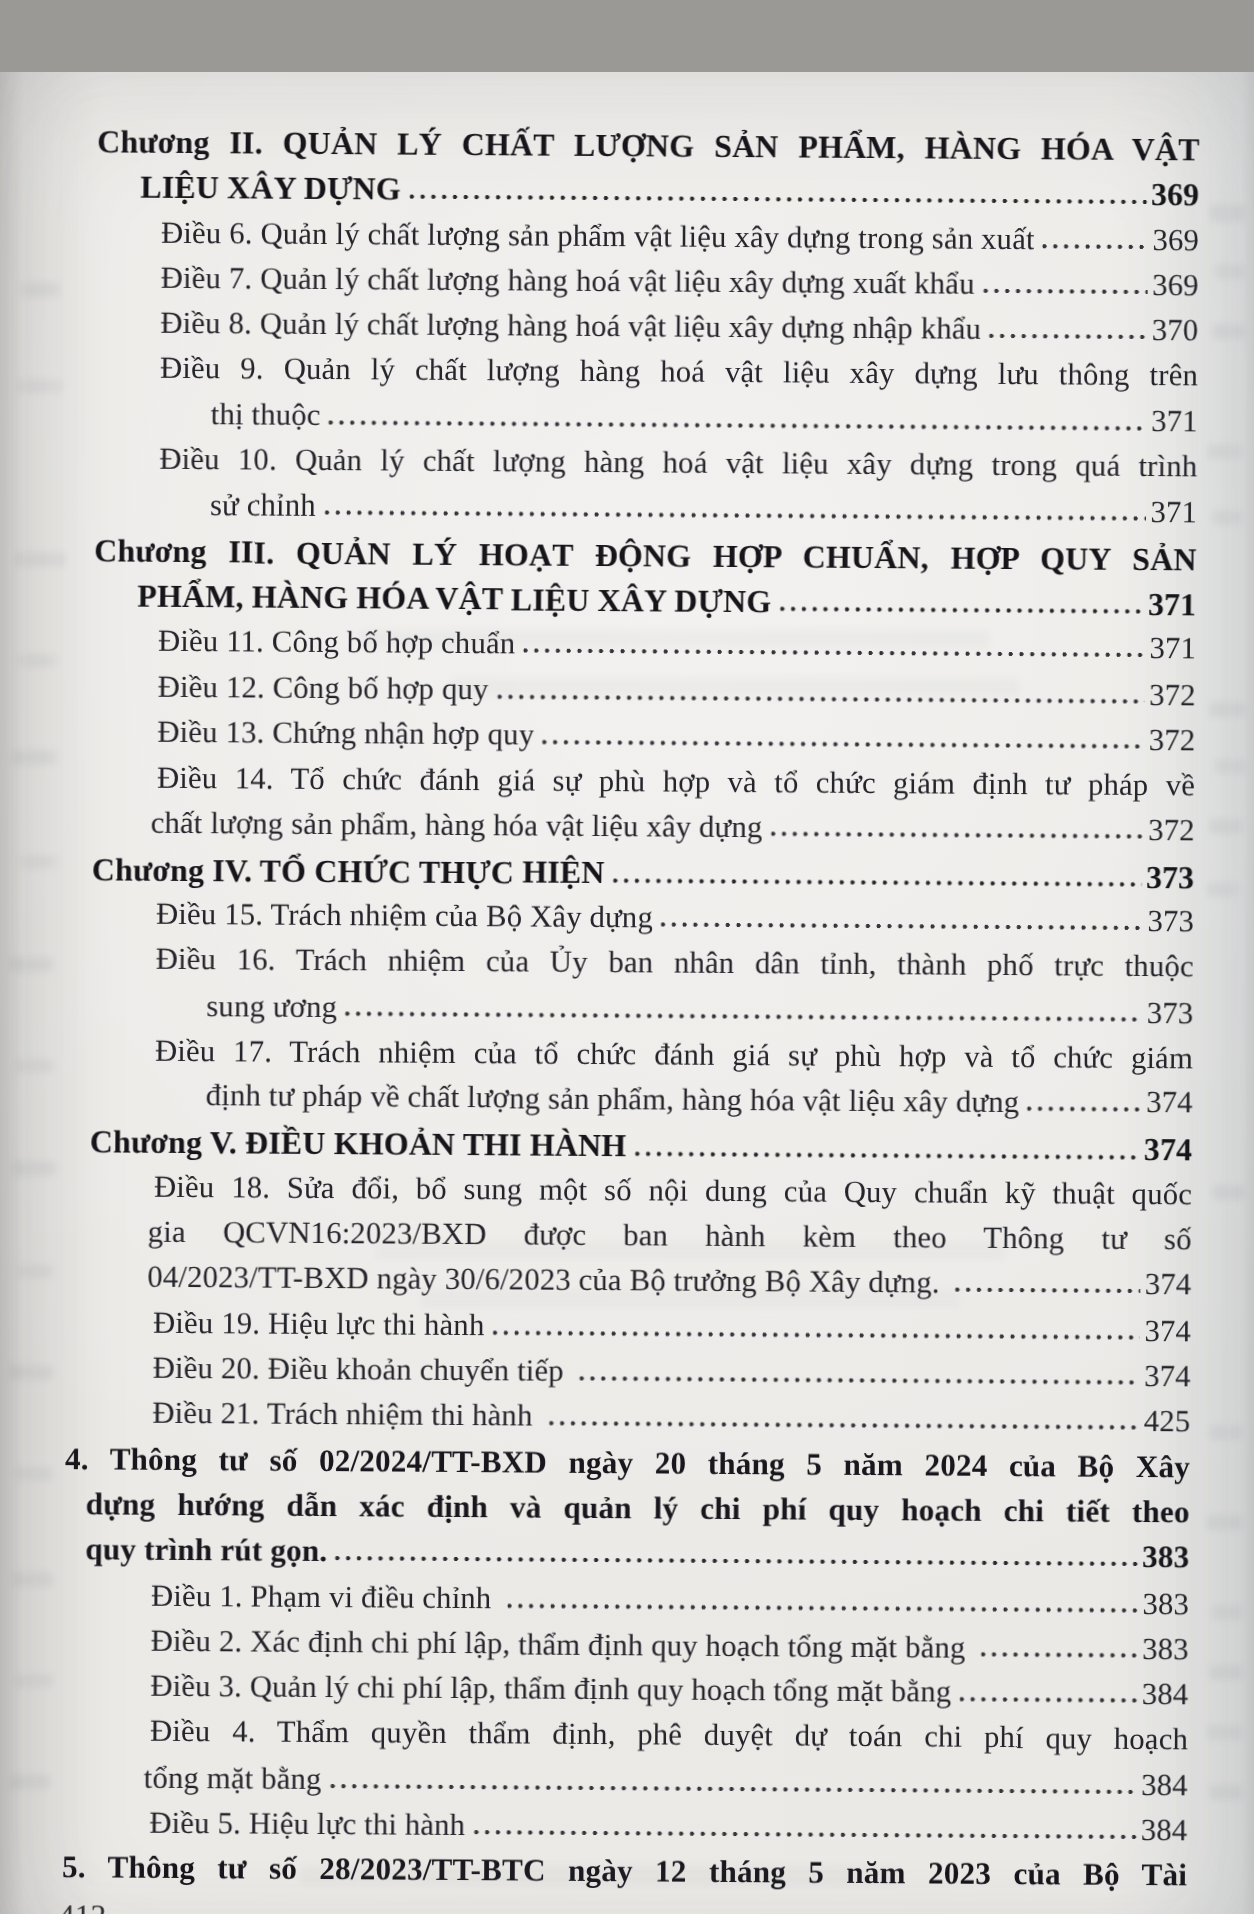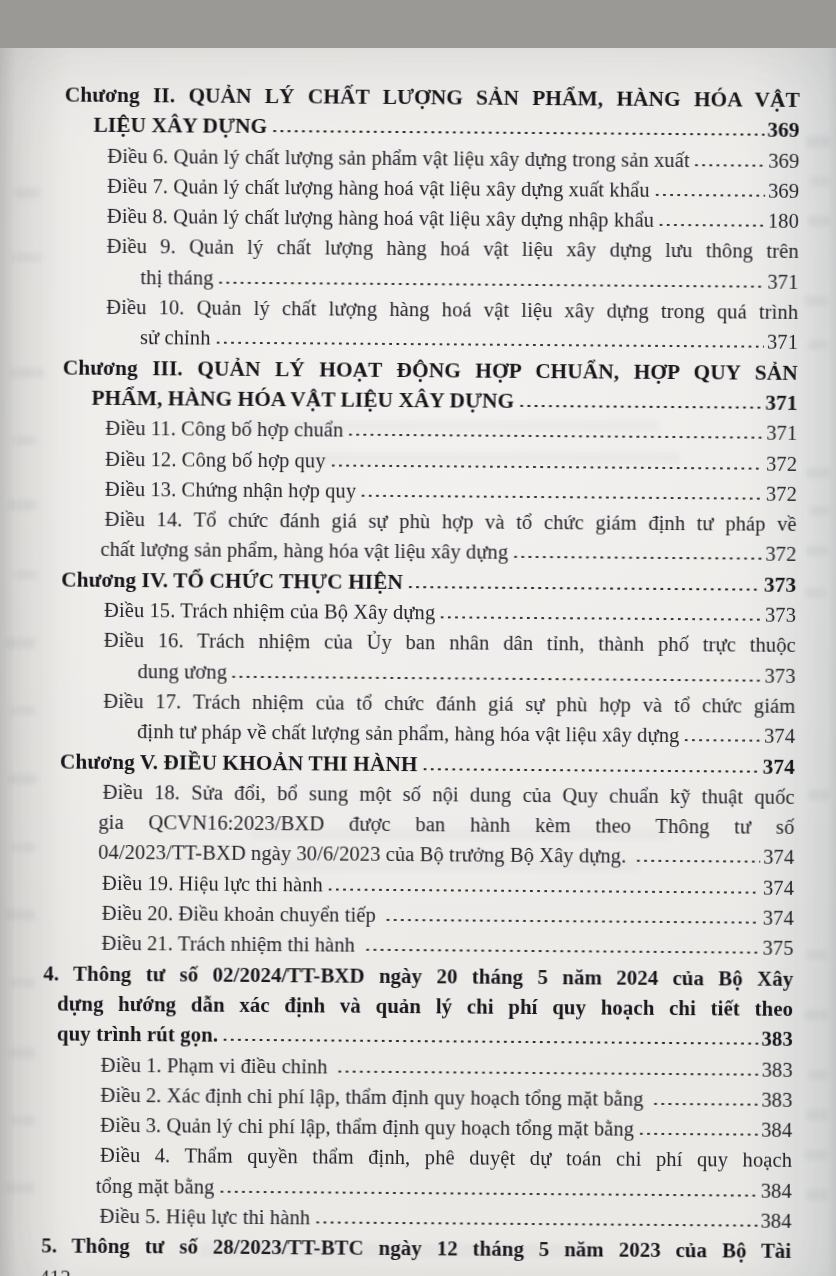--- a/index.html
+++ b/index.html
@@ -79,27 +79,27 @@
           <div class="line last ind-ar-f">
             <span class="txt">Điều 7. Quản lý chất lượng hàng hoá vật liệu xây dựng xuất khẩu</span>
             <span class="leader"></span>
             <span class="pg">369</span>
           </div>
         </div>
         <div class="entry article">
           <div class="line last ind-ar-f">
             <span class="txt">Điều 8. Quản lý chất lượng hàng hoá vật liệu xây dựng nhập khẩu</span>
             <span class="leader"></span>
-            <span class="pg">180</span>
+            <span class="pg">370</span>
           </div>
         </div>
         <div class="entry article">
           <div class="line just ind-ar-f">Điều 9. Quản lý chất lượng hàng hoá vật liệu xây dựng lưu thông trên</div>
           <div class="line last ind-ar-dp">
-            <span class="txt">thị tháng</span>
+            <span class="txt">thị thuộc</span>
             <span class="leader"></span>
             <span class="pg">371</span>
           </div>
         </div>
         <div class="entry article">
           <div class="line just ind-ar-f">Điều 10. Quản lý chất lượng hàng hoá vật liệu xây dựng trong quá trình</div>
           <div class="line last ind-ar-dp">
             <span class="txt">sử chỉnh</span>
             <span class="leader"></span>
             <span class="pg">371</span>
@@ -152,21 +152,21 @@
         <div class="entry article">
           <div class="line last ind-ar-f">
             <span class="txt">Điều 15. Trách nhiệm của Bộ Xây dựng</span>
             <span class="leader"></span>
             <span class="pg">373</span>
           </div>
         </div>
         <div class="entry article">
           <div class="line just ind-ar-f">Điều 16. Trách nhiệm của Ủy ban nhân dân tỉnh, thành phố trực thuộc</div>
           <div class="line last ind-ar-dp">
-            <span class="txt">dung ương</span>
+            <span class="txt">sung ương</span>
             <span class="leader"></span>
             <span class="pg">373</span>
           </div>
         </div>
         <div class="entry article">
           <div class="line just ind-ar-f">Điều 17. Trách nhiệm của tổ chức đánh giá sự phù hợp và tổ chức giám</div>
           <div class="line last ind-ar-dp">
             <span class="txt">định tư pháp về chất lượng sản phẩm, hàng hóa vật liệu xây dựng</span>
             <span class="leader"></span>
             <span class="pg">374</span>
@@ -199,21 +199,21 @@
           <div class="line last ind-ar-f">
             <span class="txt">Điều 20. Điều khoản chuyển tiếp </span>
             <span class="leader"></span>
             <span class="pg">374</span>
           </div>
         </div>
         <div class="entry article">
           <div class="line last ind-ar-f">
             <span class="txt">Điều 21. Trách nhiệm thi hành </span>
             <span class="leader"></span>
-            <span class="pg">375</span>
+            <span class="pg">425</span>
           </div>
         </div>
         <div class="entry section">
           <div class="line just ind-sec-f">4. Thông tư số 02/2024/TT-BXD ngày 20 tháng 5 năm 2024 của Bộ Xây</div>
           <div class="line just ind-sec-c">dựng hướng dẫn xác định và quản lý chi phí quy hoạch chi tiết theo</div>
           <div class="line last ind-sec-c">
             <span class="txt">quy trình rút gọn.</span>
             <span class="leader"></span>
             <span class="pg">383</span>
           </div>

